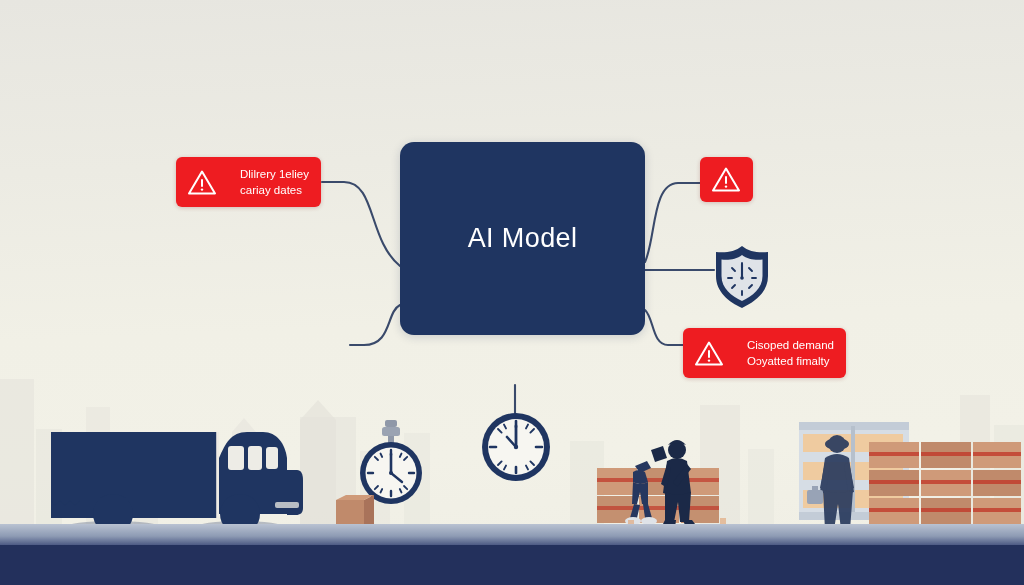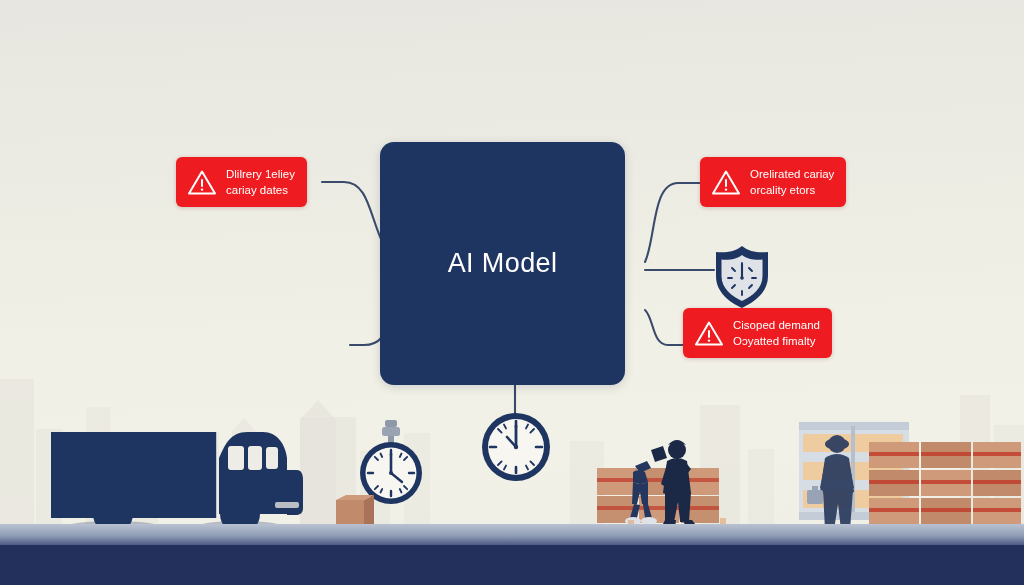--- a/index.html
+++ b/index.html
@@ -25,21 +25,21 @@
   }
   .ground-lo{
     position:absolute;left:0;top:545px;width:1024px;height:40px;background:#23305c;
   }
 
   
   .layer{position:absolute;left:0;top:0;width:1024px;height:585px;}
 
   
   .node{
-    position:absolute;left:380px;top:142px;width:245px;height:243px;
+    position:absolute;left:400px;top:142px;width:245px;height:193px;
     background:#1f3561;border-radius:14px;
     display:flex;align-items:center;justify-content:center;
     box-shadow:0 2px 10px rgba(30,45,85,.18);
   }
   .node-label{
     color:#ffffff;font-size:27px;letter-spacing:.4px;font-weight:400;
     font-family:"Liberation Sans","DejaVu Sans",sans-serif;
   }
 
   
@@ -47,27 +47,27 @@
     position:absolute;background:#ee1c21;border-radius:6px;
     display:flex;align-items:center;gap:9px;
     padding:9px 12px 9px 11px;
     box-shadow:0 1px 4px rgba(120,20,20,.22);
   }
   .badge .warn{flex:0 0 auto;}
   .badge-text{
     color:#ffffff;font-size:11.5px;line-height:16px;white-space:nowrap;
     font-family:"Liberation Sans","DejaVu Sans",sans-serif;
   }
-  .badge-text span{display:block;}
+  .badge-text span{display:block;margin-left:14px;}
 
   
   #badge-tl{left:176px;top:157px;}
   #badge-tr{left:700px;top:157px;}
   #badge-bl{left:233px;top:322px;}
-  #badge-br{left:683px;top:308px;}
+  #badge-br{left:683px;top:328px;}
 
   
   .shield{position:absolute;left:711px;top:244px;}
 
   
   .clockwrap{position:absolute;}
   #clock-a{left:355px;top:420px;}
   #clock-b{left:478px;top:409px;}
 
   
@@ -136,24 +136,20 @@
       <span>cariay dates</span>
     </div>
   </div>
 
   <div class="badge" id="badge-tr">
     <svg class="warn" width="30" height="27" viewBox="0 0 30 27">
       <path d="M15 2.5 L28 24.5 H2 Z" fill="none" stroke="#ffffff" stroke-width="2" stroke-linejoin="round"></path>
       <rect x="14" y="10" width="2" height="8" rx="1" fill="#ffffff"></rect>
       <circle cx="15" cy="20.6" r="1.2" fill="#ffffff"></circle>
     </svg>
-    <div class="badge-text">
-      <span>Orelirated cariay</span>
-      <span>orcality etors</span>
-    </div>
   </div>
 
 
   <div class="badge" id="badge-br">
     <svg class="warn" width="30" height="27" viewBox="0 0 30 27">
       <path d="M15 2.5 L28 24.5 H2 Z" fill="none" stroke="#ffffff" stroke-width="2" stroke-linejoin="round"></path>
       <rect x="14" y="10" width="2" height="8" rx="1" fill="#ffffff"></rect>
       <circle cx="15" cy="20.6" r="1.2" fill="#ffffff"></circle>
     </svg>
     <div class="badge-text">

